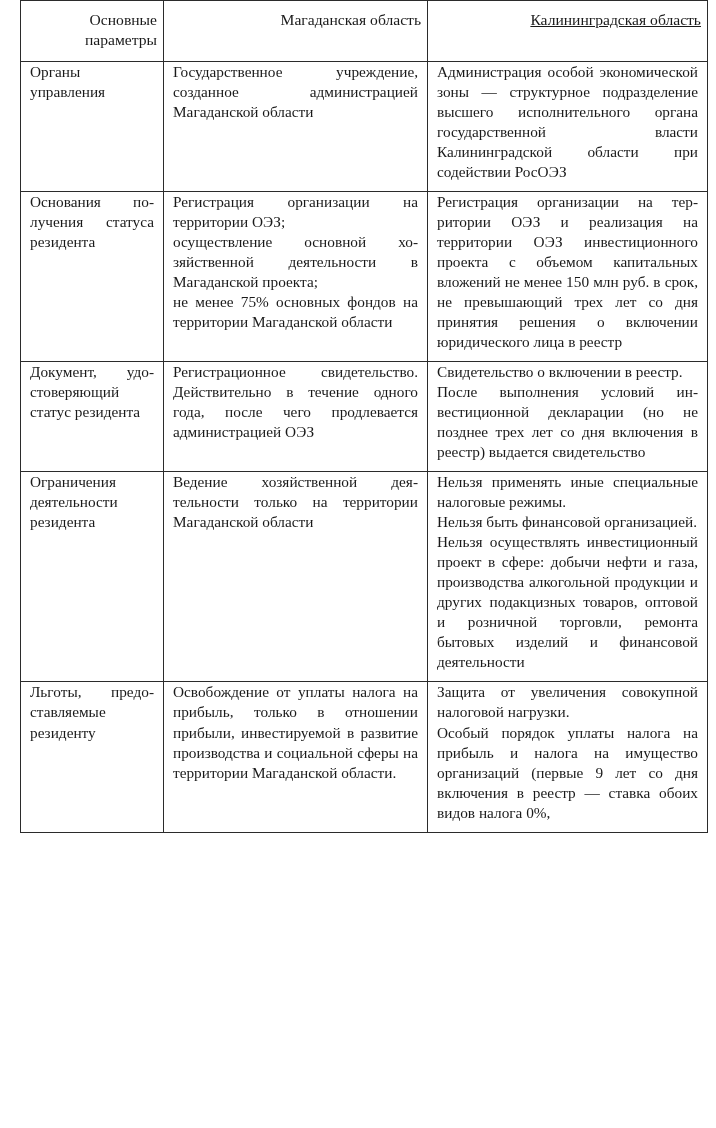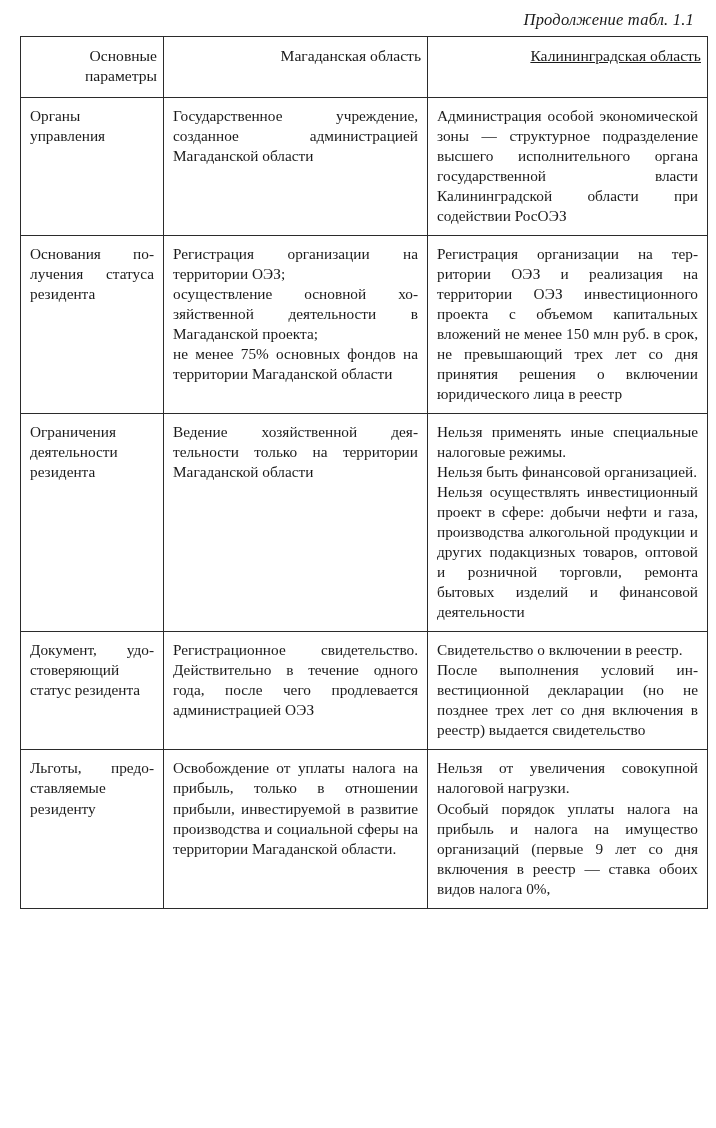--- a/index.html
+++ b/index.html
@@ -31,21 +31,21 @@
   table.doc-table {
     border-collapse: collapse;
     width: 672px;
     margin-left: 20px;
     table-layout: fixed;
   }
   table.doc-table td,
   table.doc-table th {
     border: 1px solid #2b2b2b;
     vertical-align: top;
-    padding: 8px 9px 9px 9px;
+    padding: 0 9px 9px 9px;
     font-size: 15.3px;
     line-height: 1.31;
     text-align: justify;
     text-justify: inter-word;
     hyphens: manual;
   }
   table.doc-table th {
     text-align: right;
     font-weight: normal;
     padding: 9px 6px 10px 6px;
@@ -59,21 +59,20 @@
   td.col-mag { width: 251px; }
   td.col-kal { width: 267px; }
   .cell-line {
     display: block;
   }
 </style>
 </head>
 <body>
 
 <div class="page">
-  <div class="running-head">Продолжение табл. 1.1</div>
 
   <table class="doc-table">
     <thead>
       <tr>
         <th class="col-param">Основные параметры</th>
         <th class="col-mag">Магаданская область</th>
         <th class="col-kal">Калининградская область</th>
       </tr>
     </thead>
     <tbody>
@@ -85,39 +84,39 @@
       <tr>
         <td class="col-param">Основания по­лучения стату­са резидента</td>
         <td class="col-mag">
             <span class="cell-line">Регистрация организации на территории ОЭЗ;</span>
             <span class="cell-line">осуществление основной хо­зяйственной деятельности в Магаданской проекта;</span>
             <span class="cell-line">не менее 75% основных фон­дов на территории Магадан­ской области</span>
           </td>
         <td class="col-kal">Регистрация организации на тер­ритории ОЭЗ и реализация на территории ОЭЗ инвестицион­ного проекта с объемом капиталь­ных вложений не менее 150 млн руб. в срок, не превышающий трех лет со дня принятия реше­ния о включении юридического лица в реестр</td>
       </tr>
       <tr>
+        <td class="col-param">Документ, удо­стоверяющий статус рези­дента</td>
+        <td class="col-mag">Регистрационное свидетель­ство. Действительно в тече­ние одного года, после чего продлевается администраци­ей ОЭЗ</td>
+        <td class="col-kal">
+            <span class="cell-line">Свидетельство о включении в ре­естр.</span>
+            <span class="cell-line">После выполнения условий ин­вестиционной декларации (но не позднее трех лет со дня вклю­чения в реестр) выдается свиде­тельство</span>
+          </td>
+      </tr>
+      <tr>
         <td class="col-param">Ограничения деятельности резидента</td>
         <td class="col-mag">Ведение хозяйственной дея­тельности только на террито­рии Магаданской области</td>
         <td class="col-kal">
             <span class="cell-line">Нельзя применять иные специ­альные налоговые режимы.</span>
             <span class="cell-line">Нельзя быть финансовой органи­зацией.</span>
             <span class="cell-line">Нельзя осуществлять инвестици­онный проект в сфере: добычи нефти и газа, производства ал­когольной продукции и других подакцизных товаров, оптовой и розничной торговли, ремонта бытовых изделий и финансовой деятельности</span>
           </td>
       </tr>
       <tr>
-        <td class="col-param">Документ, удо­стоверяющий статус рези­дента</td>
-        <td class="col-mag">Регистрационное свидетель­ство. Действительно в тече­ние одного года, после чего продлевается администраци­ей ОЭЗ</td>
-        <td class="col-kal">
-            <span class="cell-line">Свидетельство о включении в ре­естр.</span>
-            <span class="cell-line">После выполнения условий ин­вестиционной декларации (но не позднее трех лет со дня вклю­чения в реестр) выдается свиде­тельство</span>
-          </td>
-      </tr>
-      <tr>
         <td class="col-param">Льготы, предо­ставляемые резиденту</td>
         <td class="col-mag">Освобождение от уплаты налога на прибыль, только в отношении прибыли, инве­стируемой в развитие произ­водства и социальной сферы на территории Магаданской области.</td>
         <td class="col-kal">
-            <span class="cell-line">Нельзя от увеличения совокуп­ной налоговой нагрузки.</span>
+            <span class="cell-line">Защита от увеличения совокуп­ной налоговой нагрузки.</span>
             <span class="cell-line">Особый порядок уплаты налога на прибыль и налога на имуще­ство организаций (первые 9 лет со дня включения в реестр — ставка обоих видов налога 0%,</span>
           </td>
       </tr>
     </tbody>
   </table>
 </div>
 
 </body></html>

